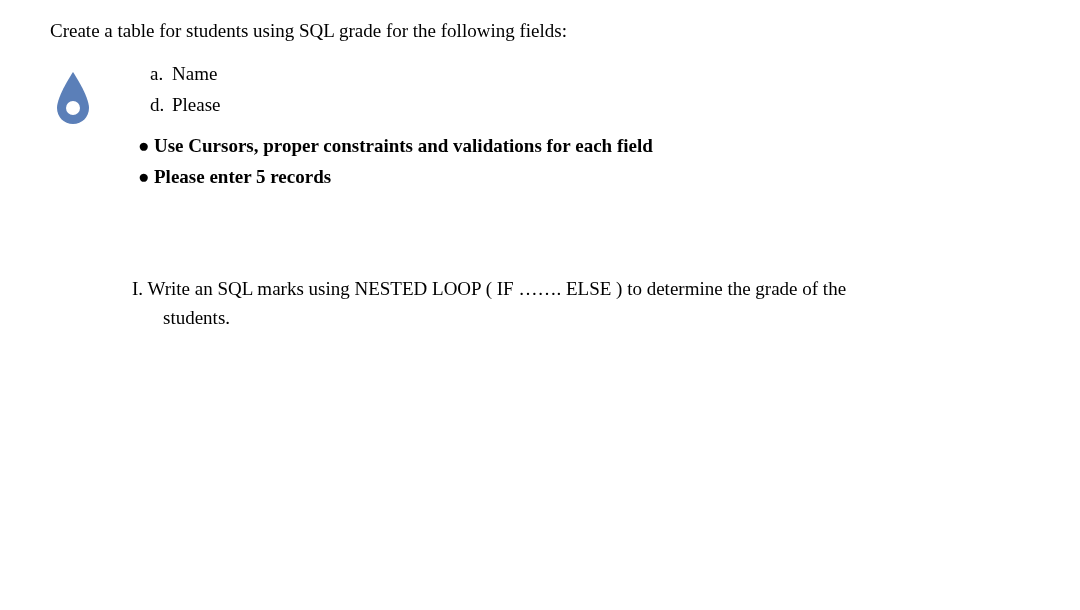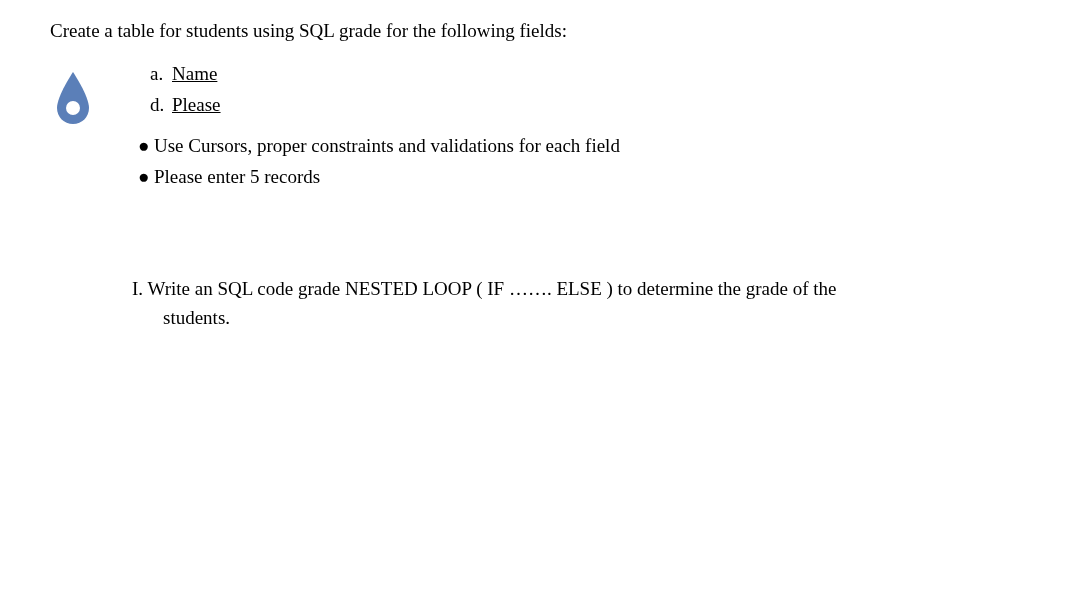--- a/index.html
+++ b/index.html
@@ -22,28 +22,28 @@
     }
     .content-block {
       margin-left: 100px;
     }
     .field-list {
       margin-bottom: 12px;
     }
     .field-item {
       line-height: 1.5;
       margin-bottom: 2px;
-      text-decoration: underline;
     }
     .field-letter {
       display: inline-block;
       width: 22px;
     }
     .bullet-list {
       margin-left: -12px;
+      font-weight: bold;
     }
     .bullet-item {
       line-height: 1.55;
       margin-bottom: 2px;
     }
     .bullet-marker {
       display: inline-block;
       width: 16px;
     }
     .section-break {
@@ -99,16 +99,16 @@
       <span class="bullet-marker">●</span><span>Please enter 5 records</span>
     </div>
   </div>
 </div>
 
 <div class="section-break"></div>
 
 <div class="question">
   <div>
     <span>I.</span>
-    <span>Write an SQL code grade NESTED LOOP ( IF ……. ELSE ) to determine the grade of the</span>
+    <span>Write an SQL marks using NESTED LOOP ( IF ……. ELSE ) to determine the grade of the</span>
   </div>
   <div class="question-indent">students.</div>
 </div>
 
 </body></html>

